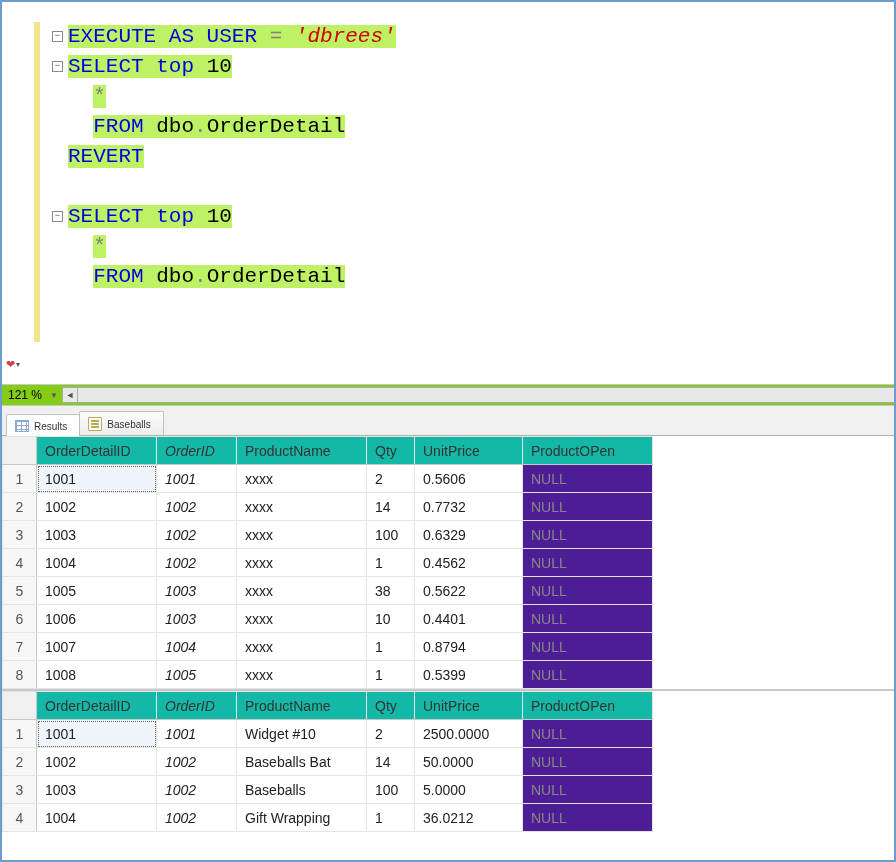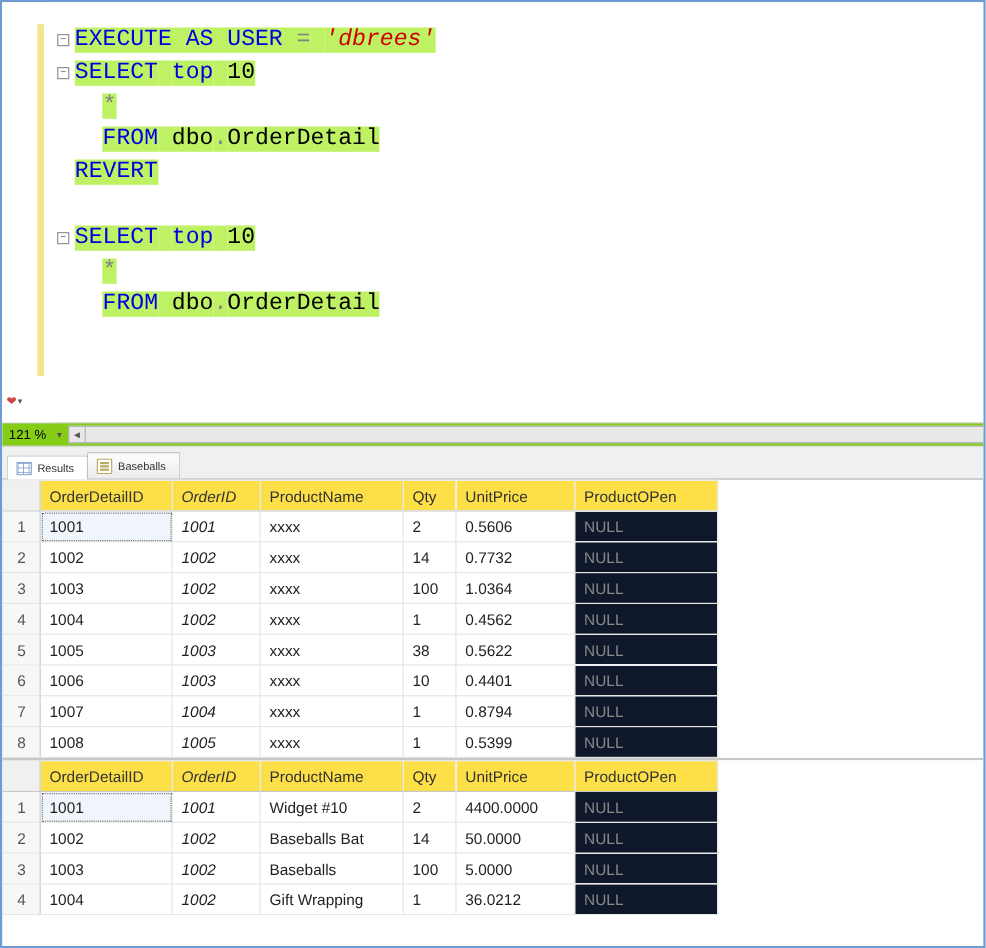--- a/index.html
+++ b/index.html
@@ -156,35 +156,35 @@
   }
   table.grid th, table.grid td {
     border:1px solid #e4e4e4;
     padding:4px 8px;
     text-align:left;
     height:28px;
     white-space:nowrap;
     overflow:hidden;
   }
   table.grid th {
-    background:#fde047;
+    background:#14b8a6;
     font-weight:normal;
     color:#333;
     border-bottom:1px solid #c8c8c8;
   }
   table.grid th.rownum, table.grid td.rownum {
     width:34px;
     background:#f7f7f7;
     text-align:center;
     color:#555;
     border-right:1px solid #c8c8c8;
   }
   table.grid th.rownum { background:#f0f0f0; }
   td.null {
-    background:#0f172a;
+    background:#4c1d95;
     color:#888;
   }
   td.sel {
     outline:1px dotted #666;
     outline-offset:-2px;
     background:#f0f4fb;
   }
   .col-odid{width:120px;} .col-oid{width:80px;font-style:italic;} .col-pname{width:130px;}
   .col-qty{width:48px;} .col-up{width:108px;} .col-popen{width:130px;}
 
@@ -254,21 +254,21 @@
             <td class="col-qty">14</td>
             <td class="col-up">0.7732</td>
             <td class="col-popen null">NULL</td>
           </tr>
           <tr>
             <td class="rownum">3</td>
             <td class="col-odid">1003</td>
             <td class="col-oid">1002</td>
             <td class="col-pname">xxxx</td>
             <td class="col-qty">100</td>
-            <td class="col-up">1.0364</td>
+            <td class="col-up">0.6329</td>
             <td class="col-popen null">NULL</td>
           </tr>
           <tr>
             <td class="rownum">4</td>
             <td class="col-odid">1004</td>
             <td class="col-oid">1002</td>
             <td class="col-pname">xxxx</td>
             <td class="col-qty">1</td>
             <td class="col-up">0.4562</td>
             <td class="col-popen null">NULL</td>
@@ -325,21 +325,21 @@
             <th class="col-popen">ProductOPen</th>
           </tr>
         </thead>
         <tbody>
           <tr>
             <td class="rownum">1</td>
             <td class="col-odid sel">1001</td>
             <td class="col-oid">1001</td>
             <td class="col-pname">Widget #10</td>
             <td class="col-qty">2</td>
-            <td class="col-up">4400.0000</td>
+            <td class="col-up">2500.0000</td>
             <td class="col-popen null">NULL</td>
           </tr>
           <tr>
             <td class="rownum">2</td>
             <td class="col-odid">1002</td>
             <td class="col-oid">1002</td>
             <td class="col-pname">Baseballs Bat</td>
             <td class="col-qty">14</td>
             <td class="col-up">50.0000</td>
             <td class="col-popen null">NULL</td>

